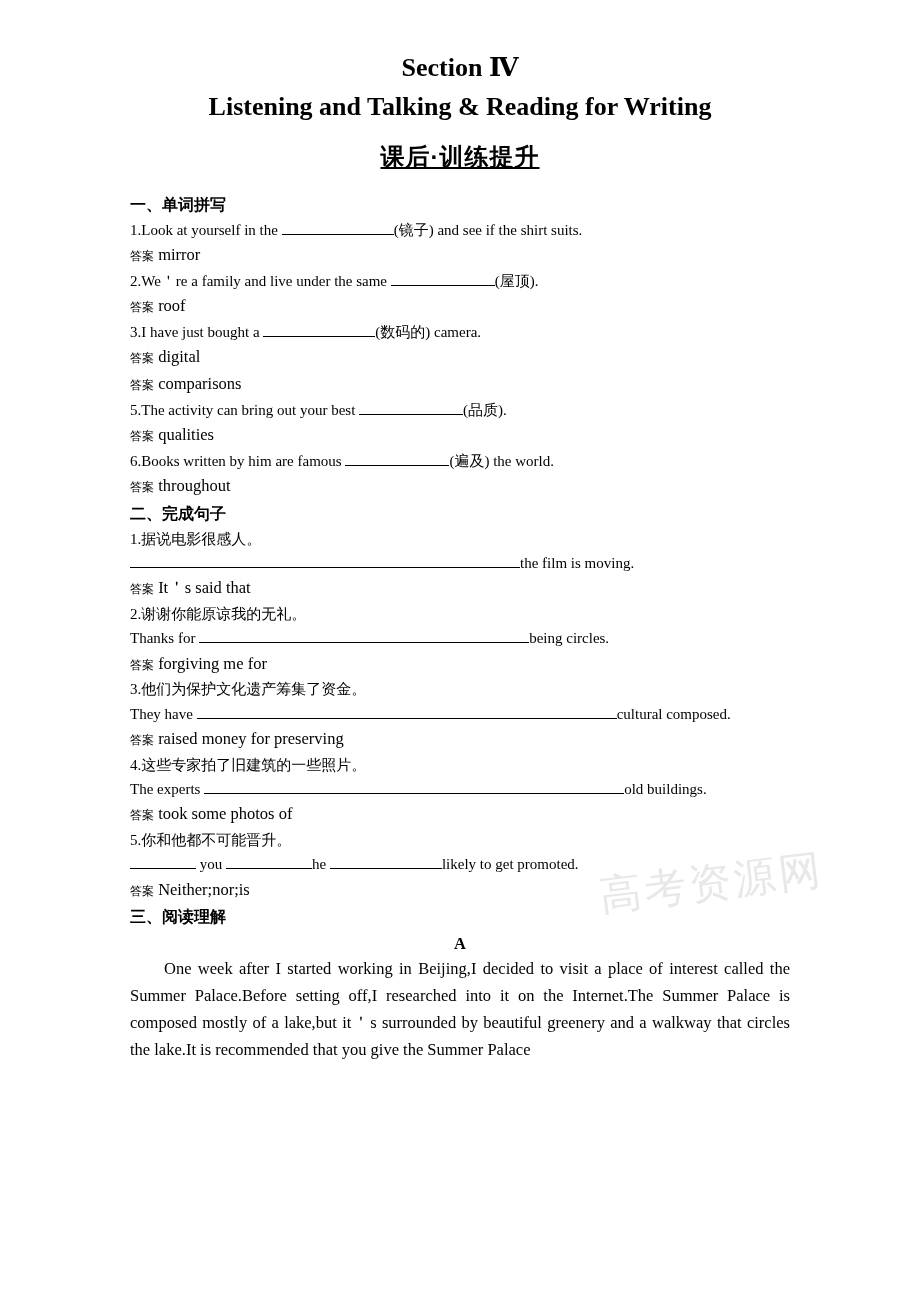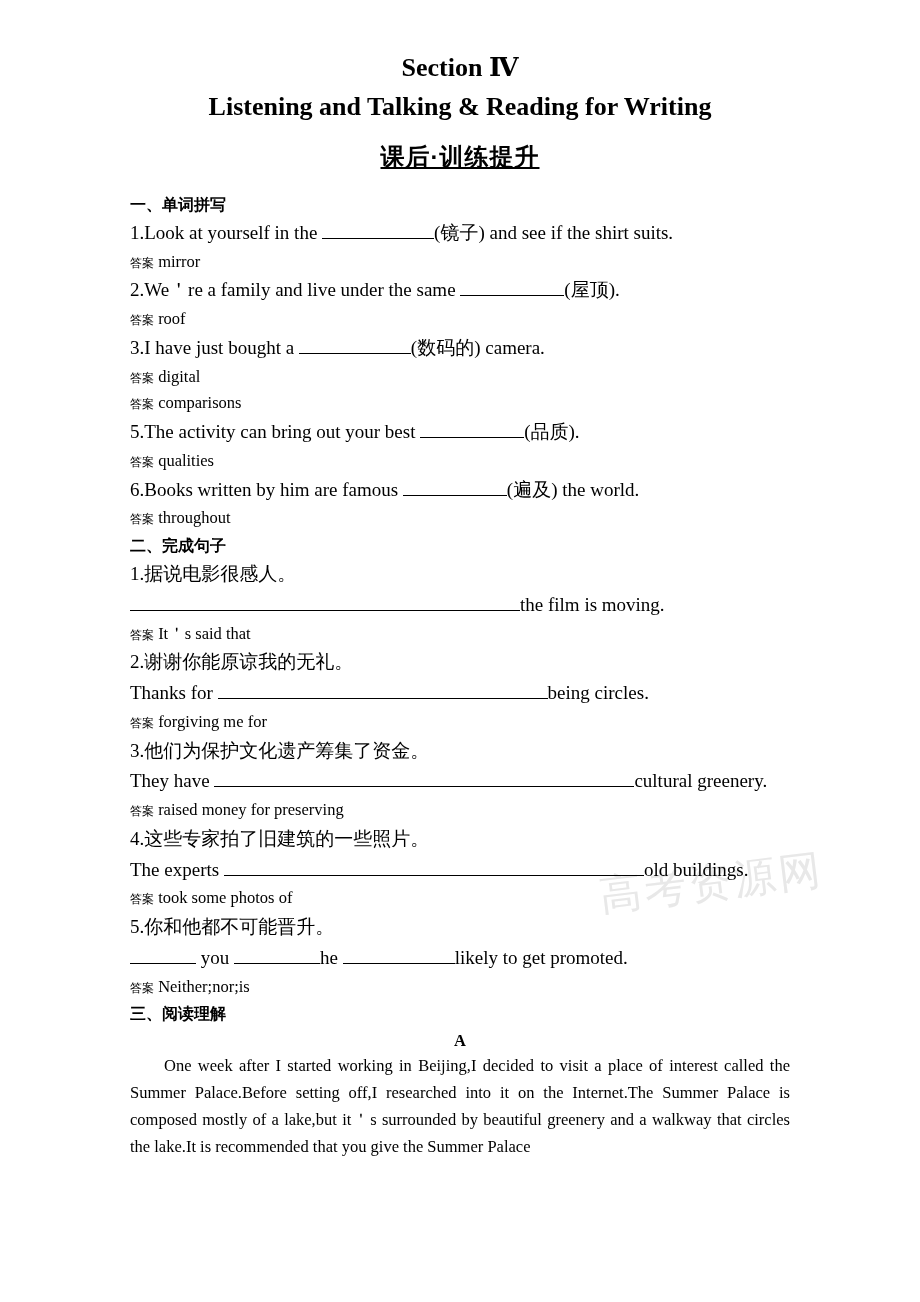--- a/index.html
+++ b/index.html
@@ -50,21 +50,21 @@
     letter-spacing: 1px;
     text-decoration: underline;
   }
   .section-head {
     font-size: 16px;
     font-weight: bold;
     margin: 4px 0 2px 0;
     font-family: "Liberation Sans", "DejaVu Sans", sans-serif;
   }
   .q {
-    font-size: 19px;
+    font-size: 15px;
     line-height: 1.62;
     margin: 0;
   }
   .ans {
     font-size: 16.5px;
     line-height: 1.62;
     margin: 0;
   }
   .ans .lbl {
     font-family: Liberation Serif, serif;
@@ -152,21 +152,21 @@
 
     <p class="q">1.据说电影很感人。</p>
     <p class="q"><span class="blank b-vlong"></span><span>the film is moving.</span></p>
     <p class="ans"><span class="lbl">答案</span> <span>It＇s said that</span></p>
 
     <p class="q">2.谢谢你能原谅我的无礼。</p>
     <p class="q"><span>Thanks for </span><span class="blank b-long"></span><span>being circles.</span></p>
     <p class="ans"><span class="lbl">答案</span> <span>forgiving me for</span></p>
 
     <p class="q">3.他们为保护文化遗产筹集了资金。</p>
-    <p class="q"><span>They have </span><span class="blank b-ulong"></span><span>cultural greenery.</span></p>
+    <p class="q"><span>They have </span><span class="blank b-ulong"></span><span>cultural composed.</span></p>
     <p class="ans"><span class="lbl">答案</span> <span>raised money for preserving</span></p>
 
     <p class="q">4.这些专家拍了旧建筑的一些照片。</p>
     <p class="q"><span>The experts </span><span class="blank b-ulong"></span><span>old buildings.</span></p>
     <p class="ans"><span class="lbl">答案</span> <span>took some photos of</span></p>
 
     <p class="q">5.你和他都不可能晋升。</p>
     <p class="q"><span class="blank b-sm"></span><span> you </span><span class="blank b-md"></span><span>he </span><span class="blank b-xl"></span><span>likely to get promoted.</span></p>
     <p class="ans"><span class="lbl">答案</span> <span>Neither;nor;is</span></p>
 

